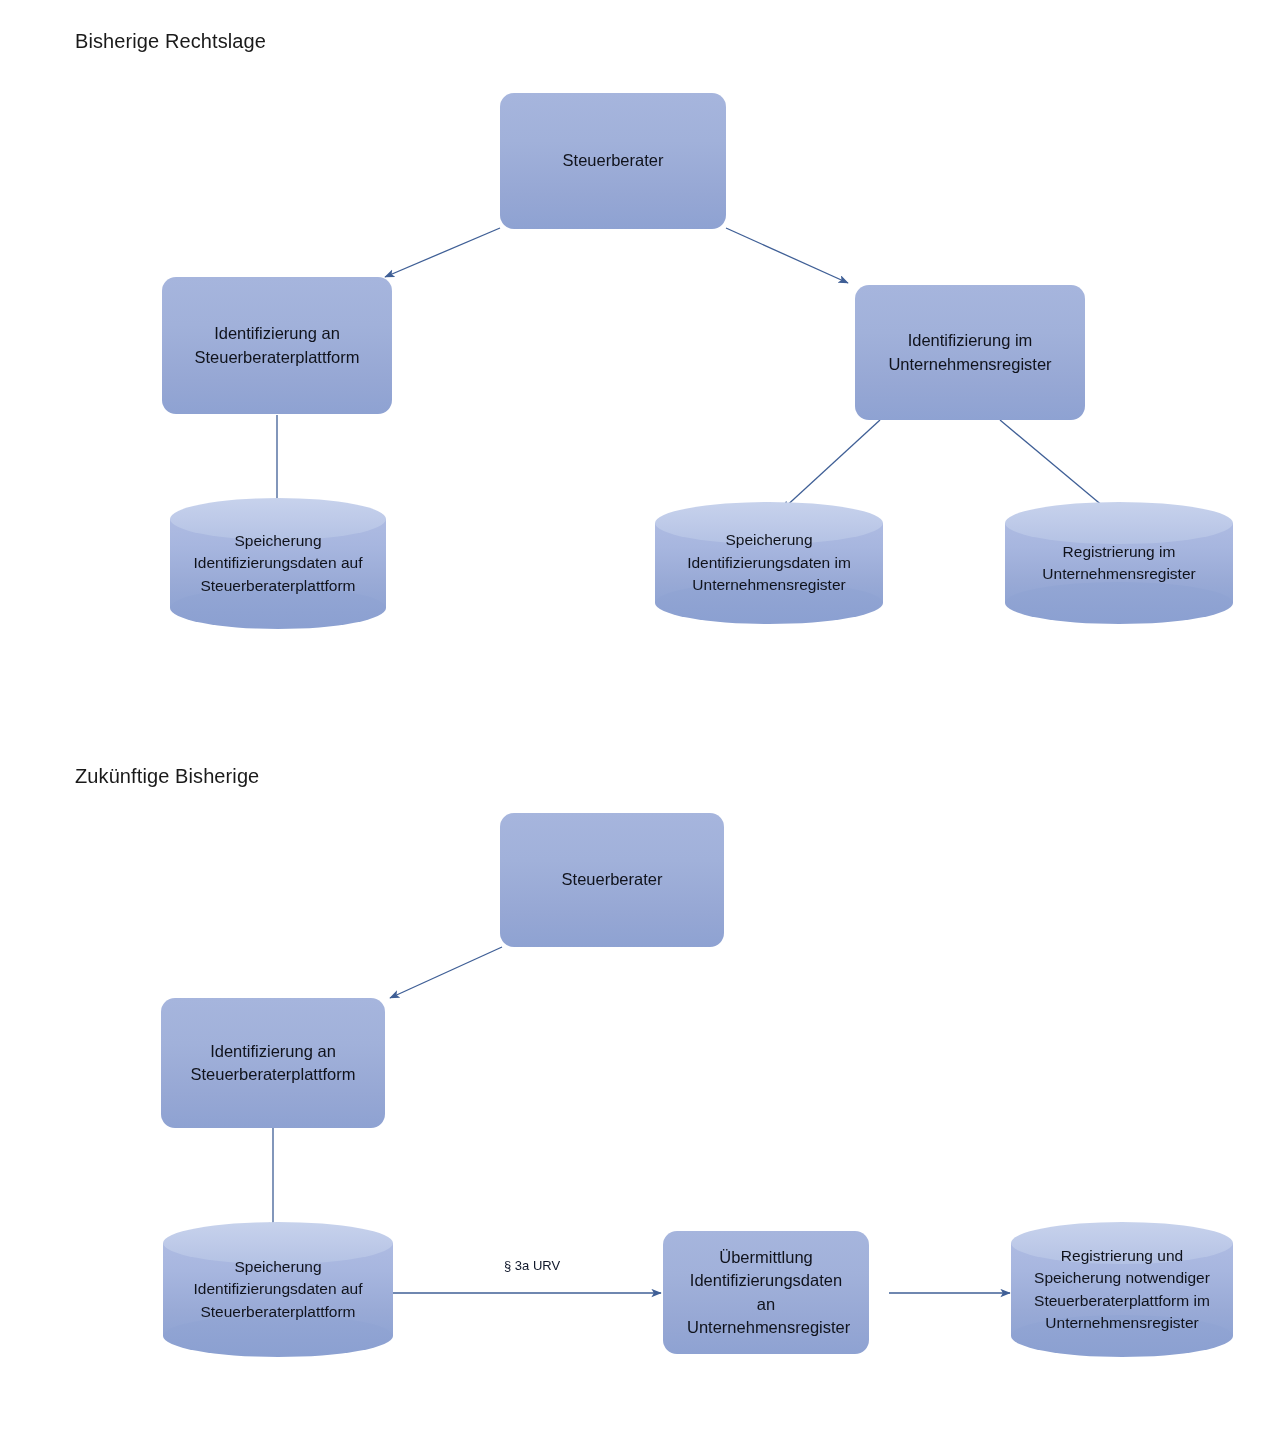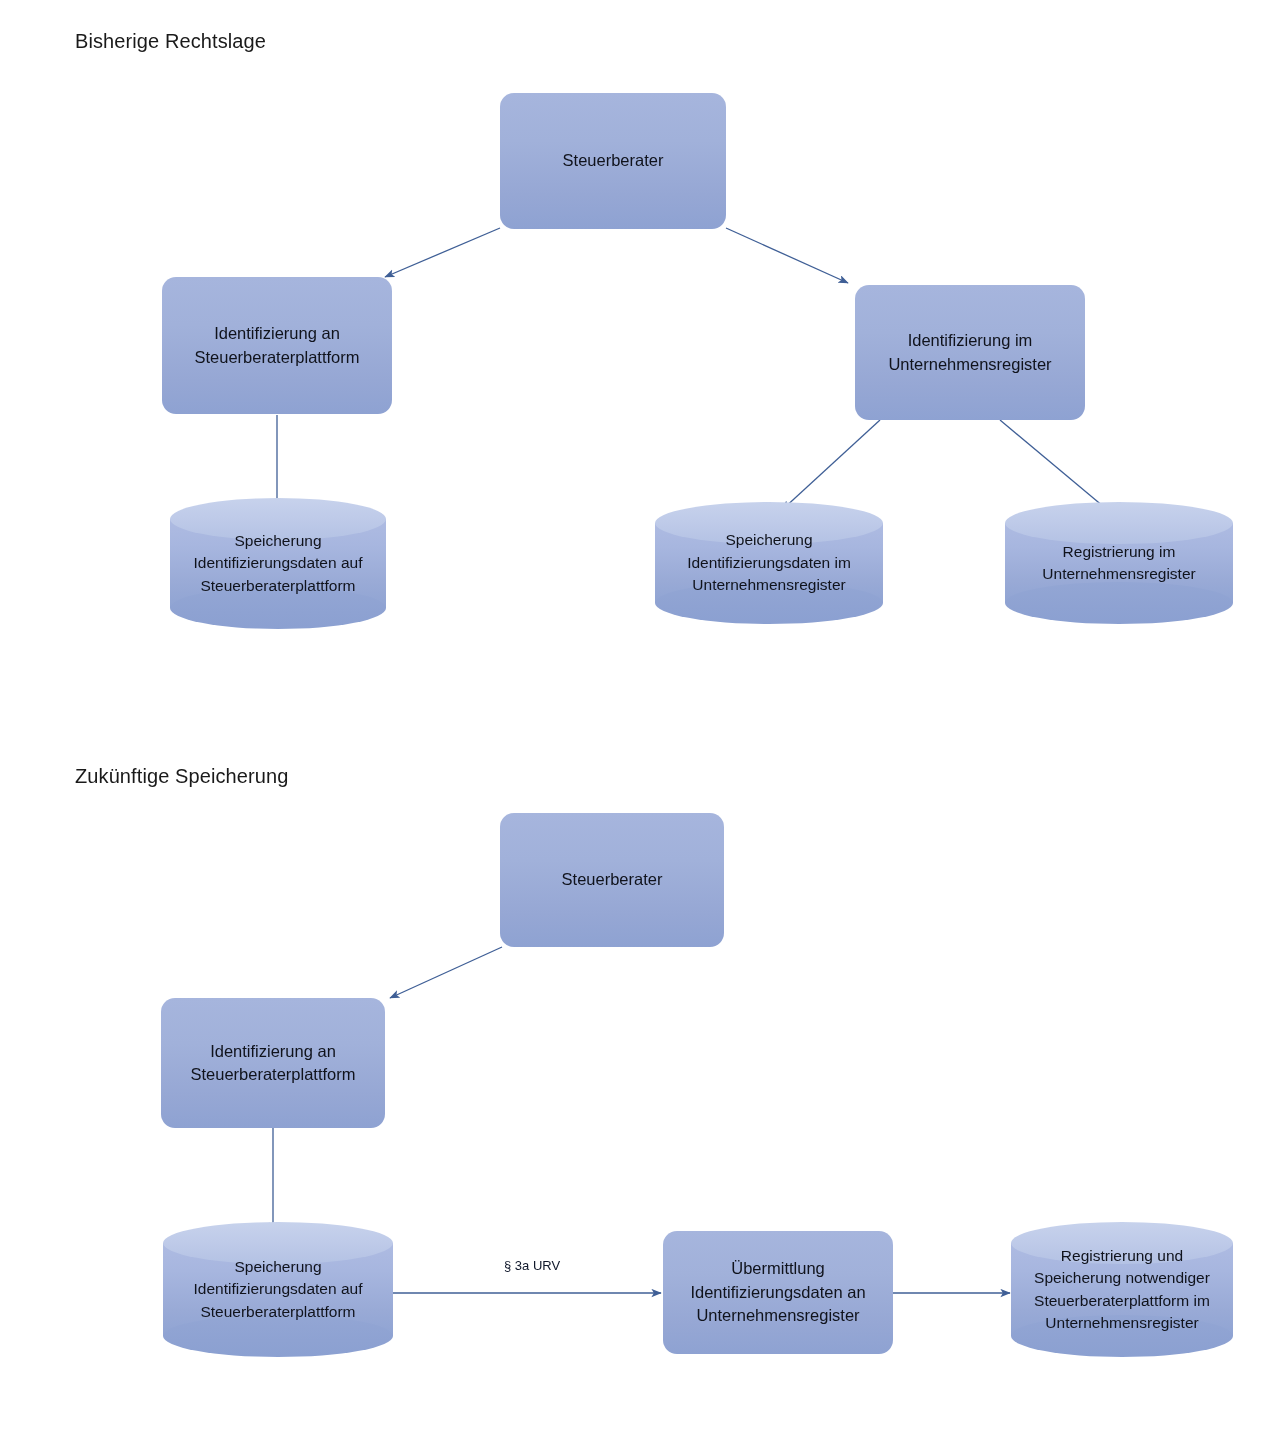--- a/index.html
+++ b/index.html
@@ -168,21 +168,21 @@
   </div>
 
   <div class="cyl" style="left:1005px; top:502px; width:228px; height:122px;">
     <div class="body"></div>
     <div class="foot"></div>
     <div class="cap"></div>
     <div class="label">Registrierung im
 Unternehmensregister</div>
   </div>
 
-  <div class="section-title" style="left:75px; top:765px;">Zukünftige Speicherung</div>
+  <div class="section-title" style="left:75px; top:765px;">Zukünftige Bisherige</div>
 
   <svg class="edge-layer" viewBox="0 0 1280 1440" xmlns="http://www.w3.org/2000/svg">
 
     <line x1="502" y1="947" x2="390" y2="998" stroke="#3f5f96" stroke-width="1.3" marker-end="url(#ah)"></line>
 
     <line x1="273" y1="1128" x2="273" y2="1232" stroke="#3f5f96" stroke-width="1.3" marker-end="url(#ah)"></line>
 
     <line x1="393" y1="1293" x2="661" y2="1293" stroke="#3f5f96" stroke-width="1.3" marker-end="url(#ah)"></line>
 
     <line x1="889" y1="1293" x2="1010" y2="1293" stroke="#3f5f96" stroke-width="1.3" marker-end="url(#ah)"></line>
@@ -201,21 +201,21 @@
 
   <div class="cyl" style="left:163px; top:1222px; width:230px; height:135px;">
     <div class="body"></div>
     <div class="foot"></div>
     <div class="cap"></div>
     <div class="label">Speicherung
 Identifizierungsdaten auf
 Steuerberaterplattform</div>
   </div>
 
-  <div class="node-box" style="left:663px; top:1231px; width:230px; height:123px;">
+  <div class="node-box" style="left:663px; top:1231px; width:206px; height:123px;">
     <span class="label">Übermittlung
 Identifizierungsdaten an
 Unternehmensregister</span>
   </div>
 
   <div class="cyl" style="left:1011px; top:1222px; width:222px; height:135px;">
     <div class="body"></div>
     <div class="foot"></div>
     <div class="cap"></div>
     <div class="label">Registrierung und

